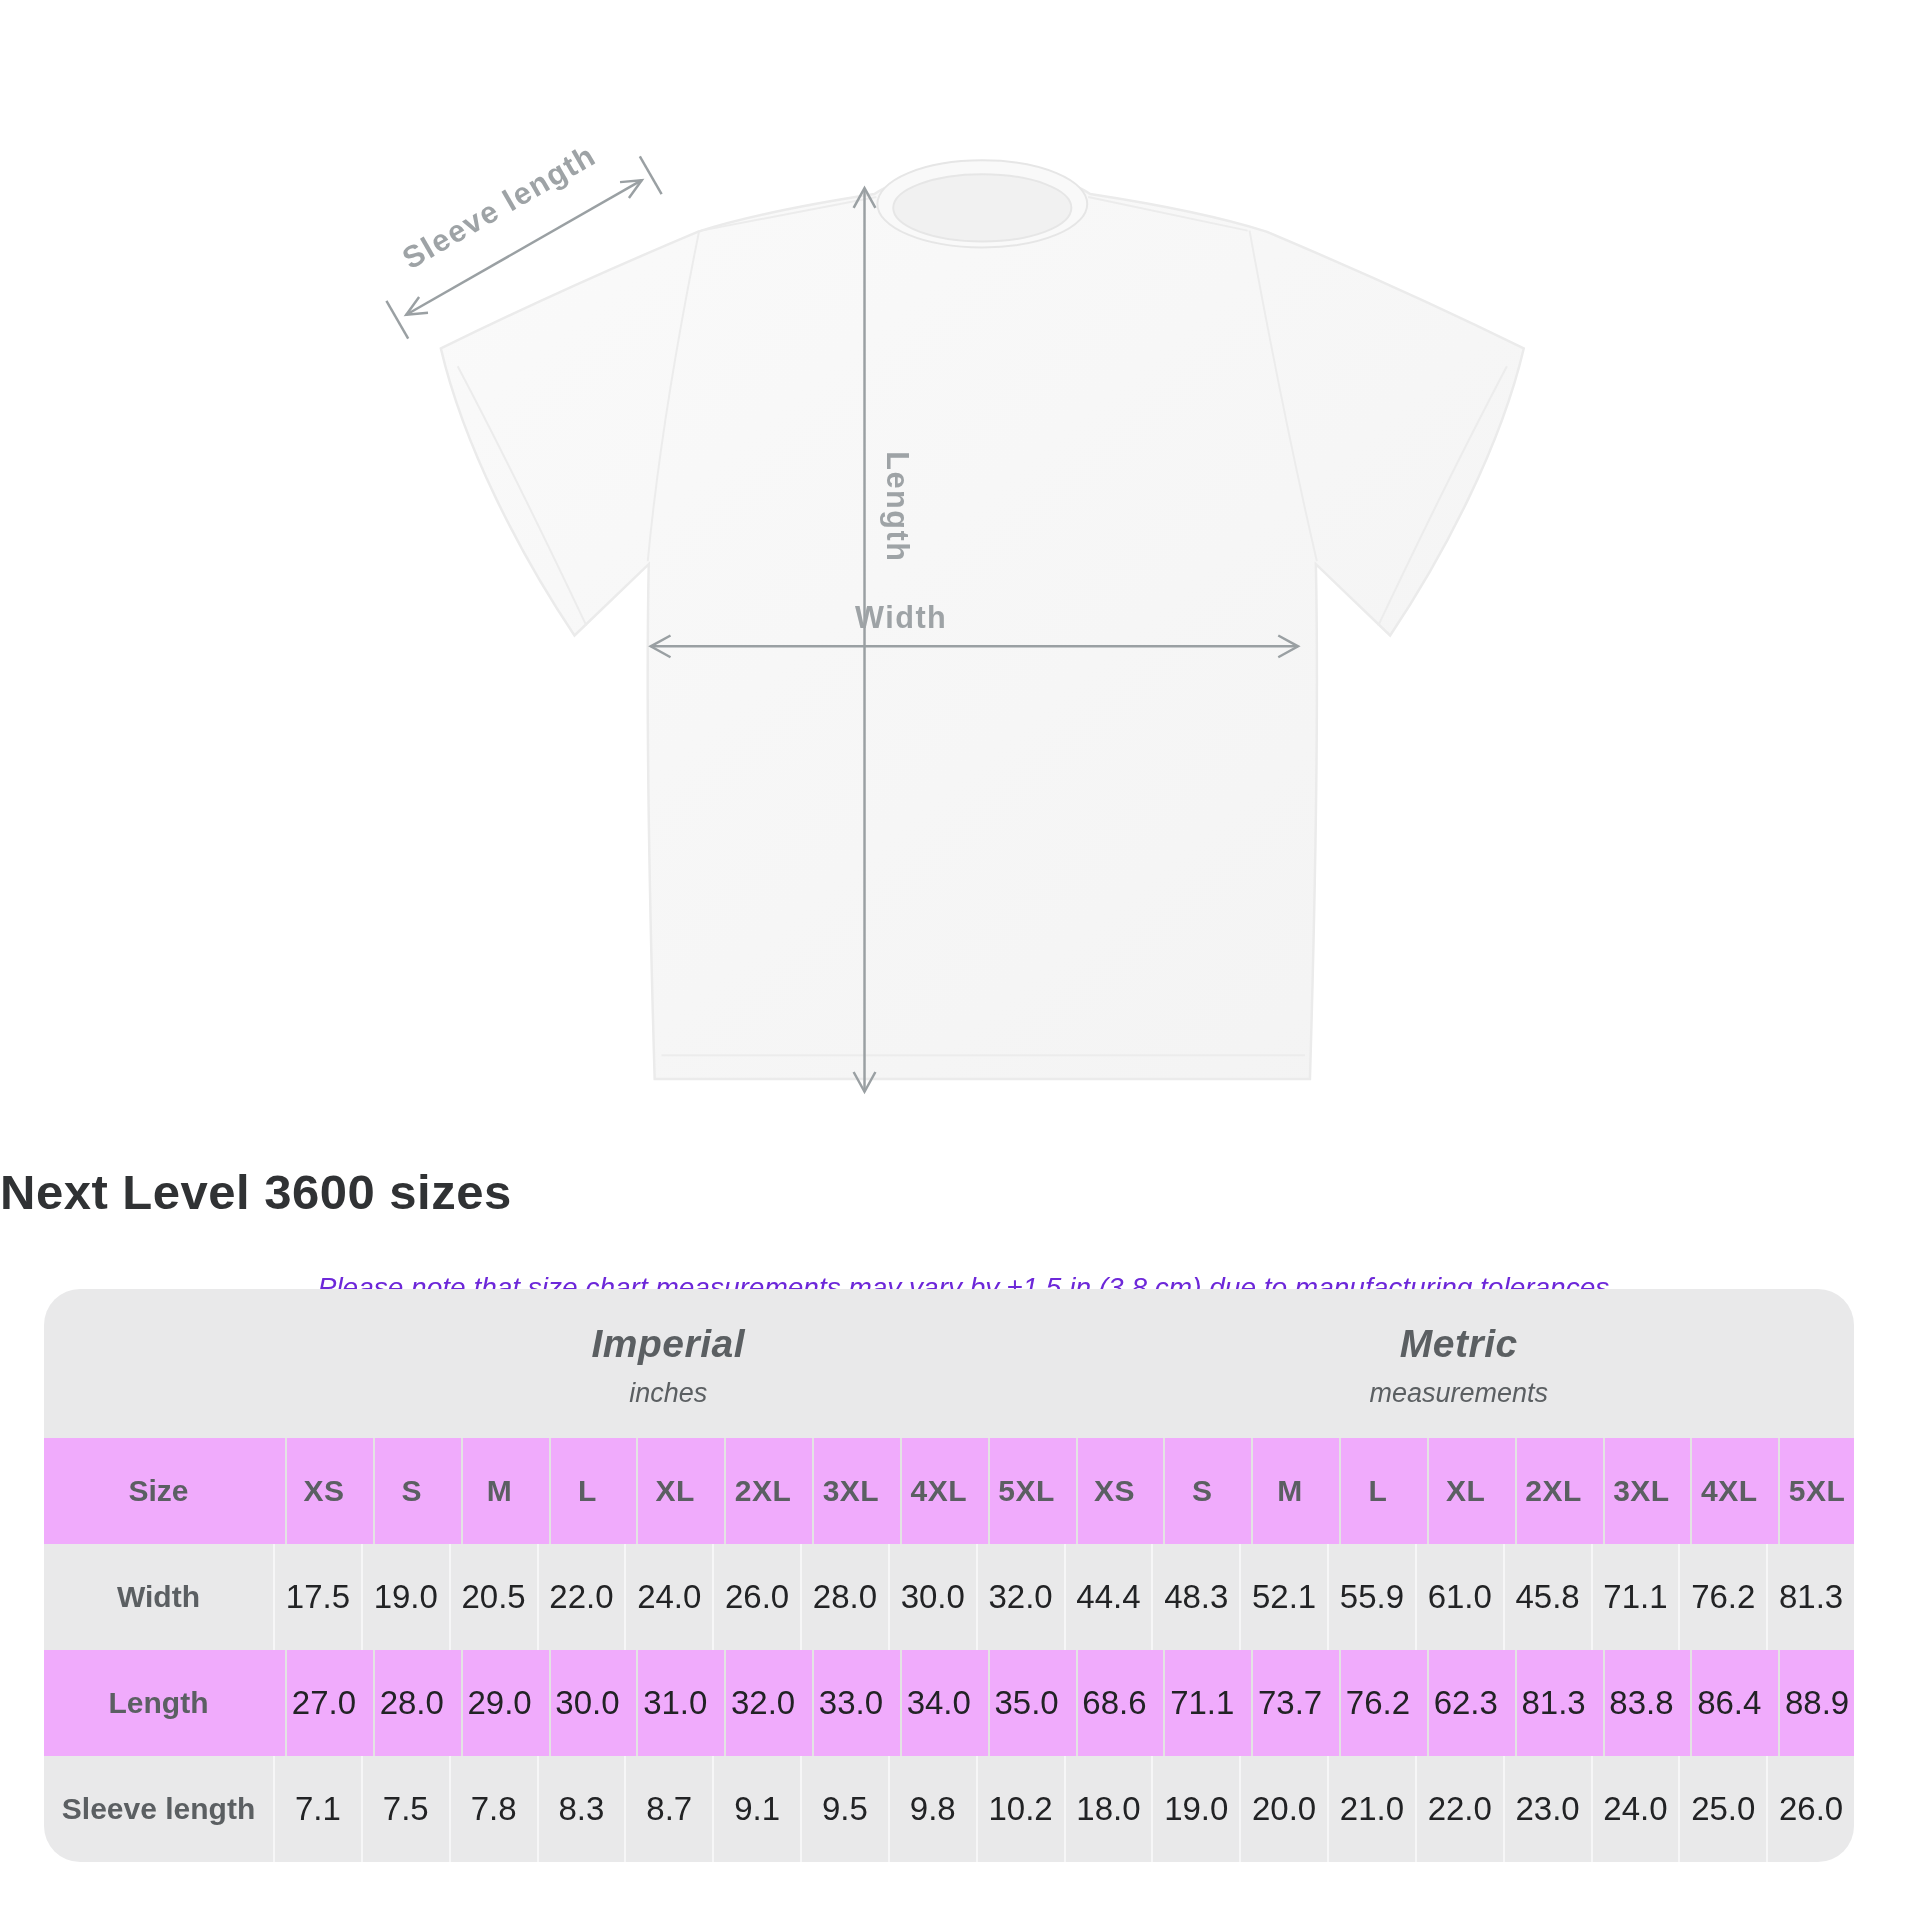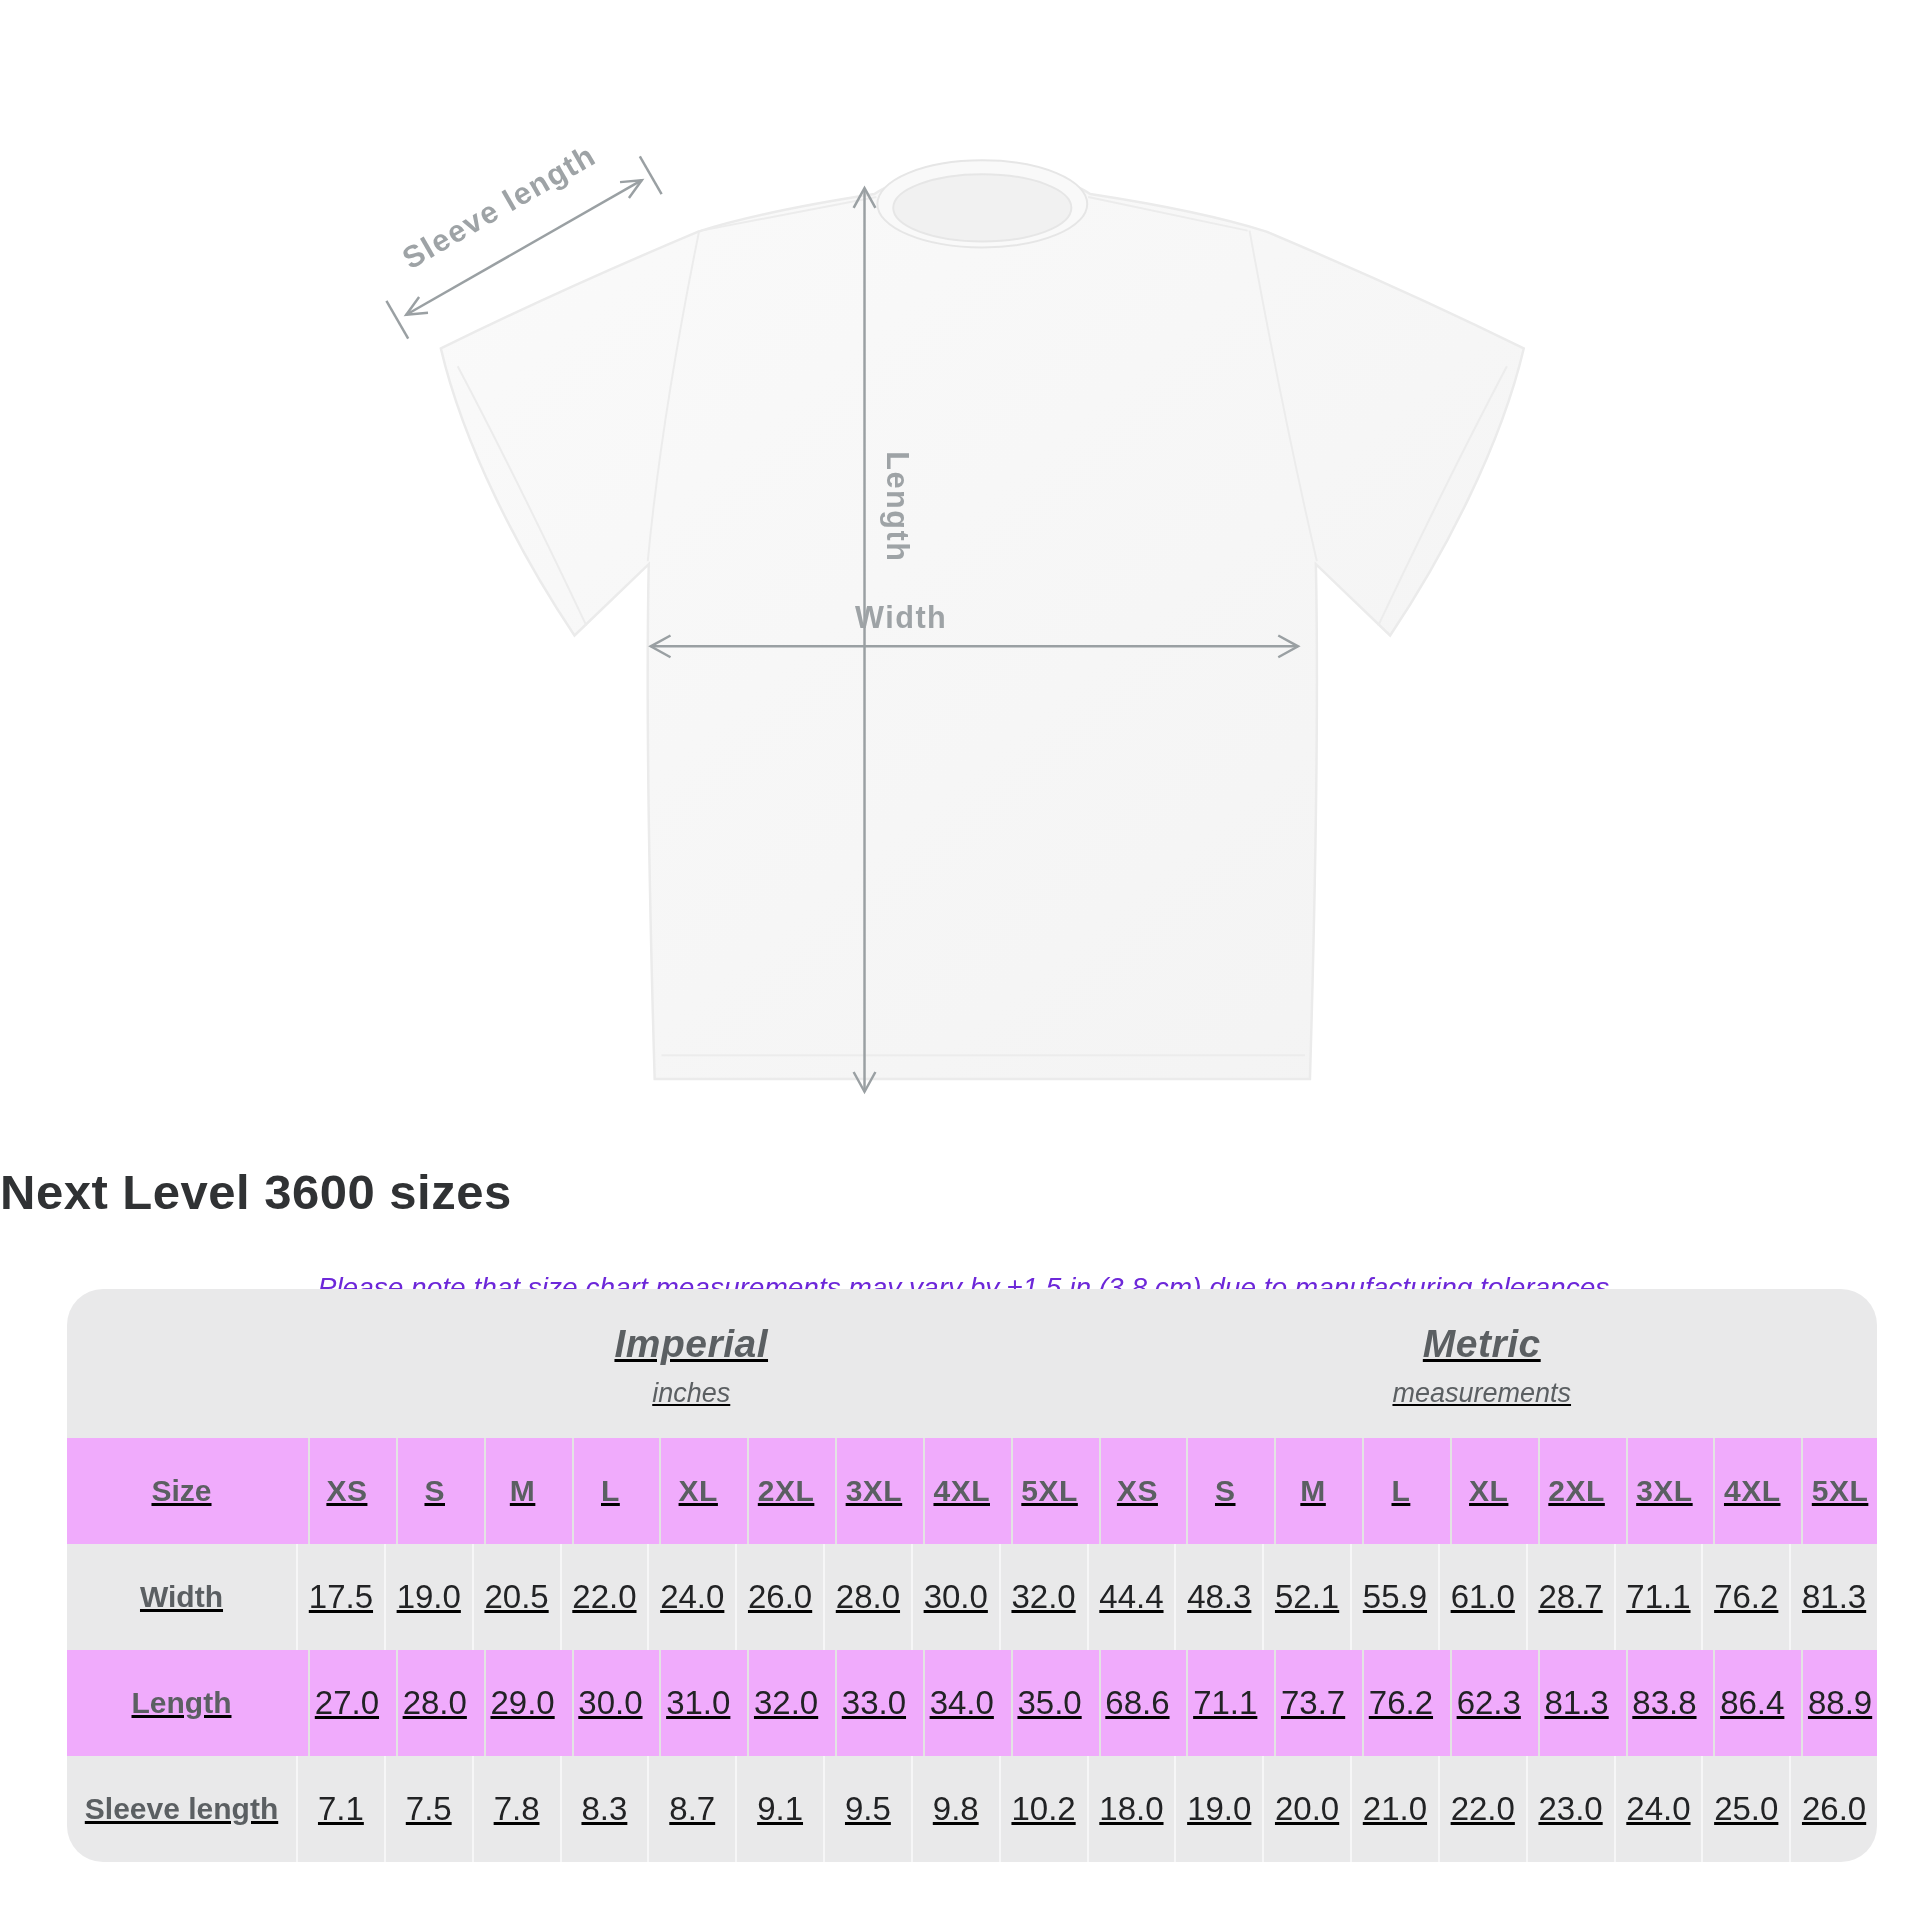--- a/index.html
+++ b/index.html
@@ -16,22 +16,22 @@
   .page-title {
     position:absolute; top:1164px; left:0; width:100%; 
     font-size:49px; font-weight:bold; color:#303234; letter-spacing:0.5px;
   }
   .page-subtitle {
     position:absolute; top:1272px; left:0; width:100%; text-align:center;
     font-size:28px; font-style:italic; color:#6d28d9;
   }
 
   .sizetable {
-    position:absolute; left:67px; top:1289px; width:1810px;
-    border-radius:36px; overflow:hidden;text-decoration:underline;
+    position:absolute; left:44px; top:1289px; width:1810px;
+    border-radius:36px; overflow:hidden;
   }
   .thead { display:flex; height:149px; background:#e9e9ea; }
   .thead .spacer { width:229px; }
   .unit-group {
     flex:1; display:flex; flex-direction:column; align-items:center;
     justify-content:center; color:#5b5f62; padding-top:4px;
   }
   .gname { font-size:39px; font-weight:bold; font-style:italic; letter-spacing:0.5px; }
   .gunit { font-size:27px; font-style:italic; margin-top:12px; }
 
@@ -157,21 +157,21 @@
       <div class="num">24.0</div>
       <div class="num">26.0</div>
       <div class="num">28.0</div>
       <div class="num">30.0</div>
       <div class="num">32.0</div>
       <div class="num">44.4</div>
       <div class="num">48.3</div>
       <div class="num">52.1</div>
       <div class="num">55.9</div>
       <div class="num">61.0</div>
-      <div class="num">28.7</div>
+      <div class="num">45.8</div>
       <div class="num">71.1</div>
       <div class="num">76.2</div>
       <div class="num">81.3</div>
     </div>
 
     <div class="trow r-white">
       <div class="lab">Length</div>
       <div class="num">27.0</div>
       <div class="num">28.0</div>
       <div class="num">29.0</div>

